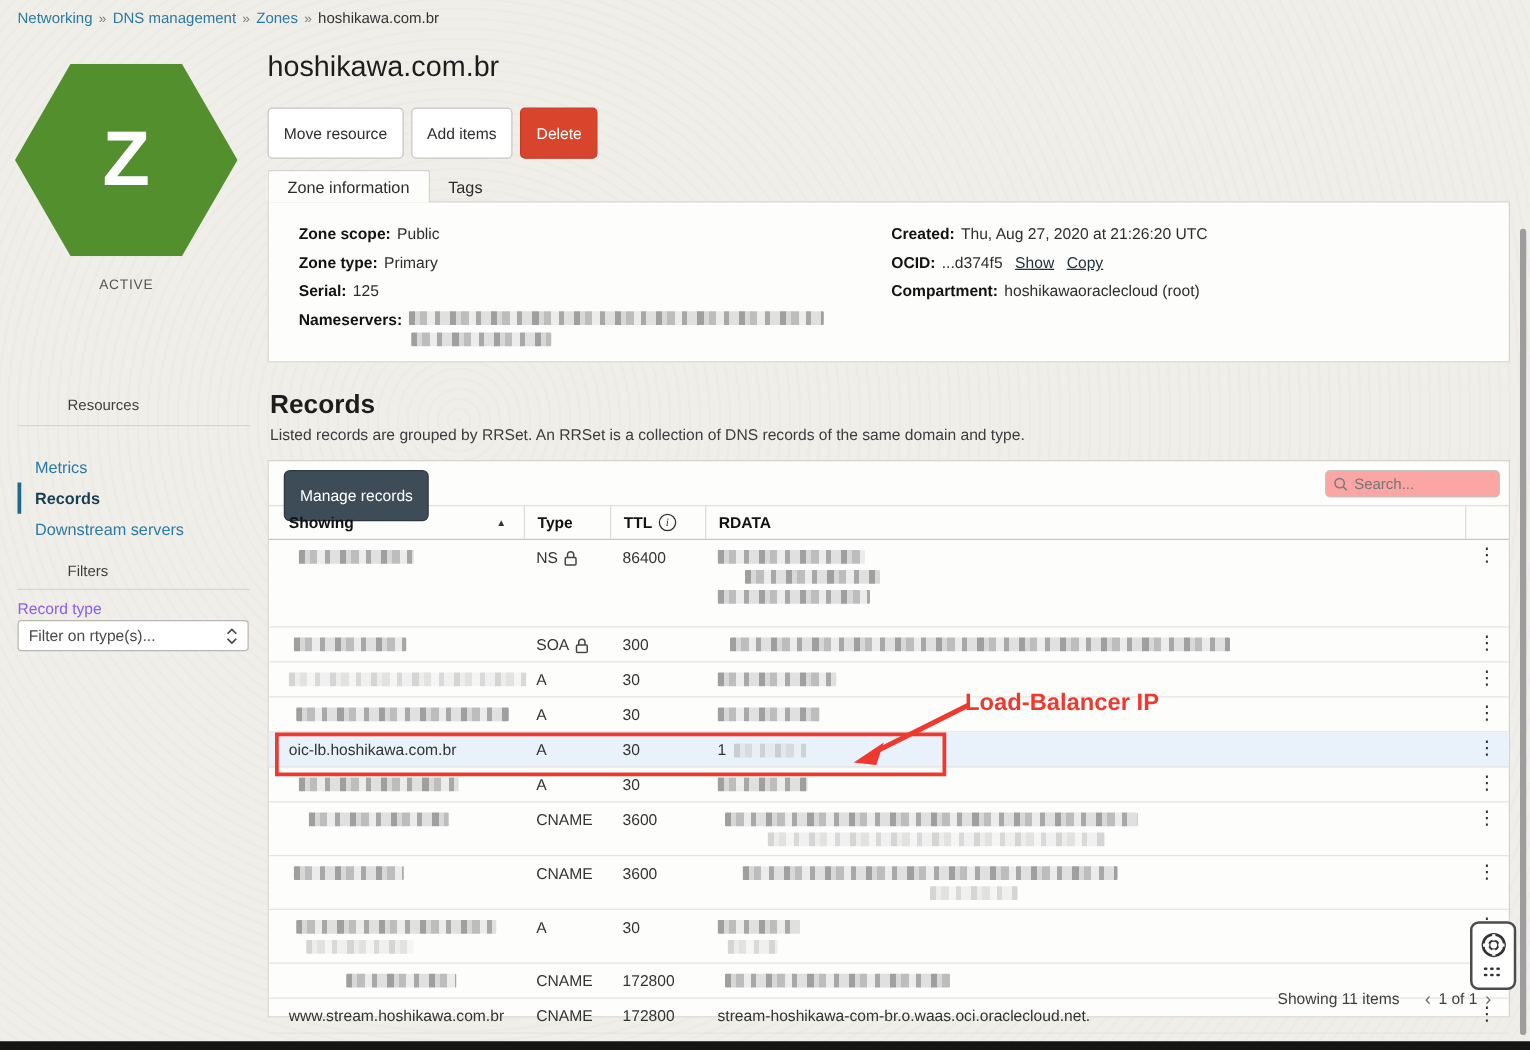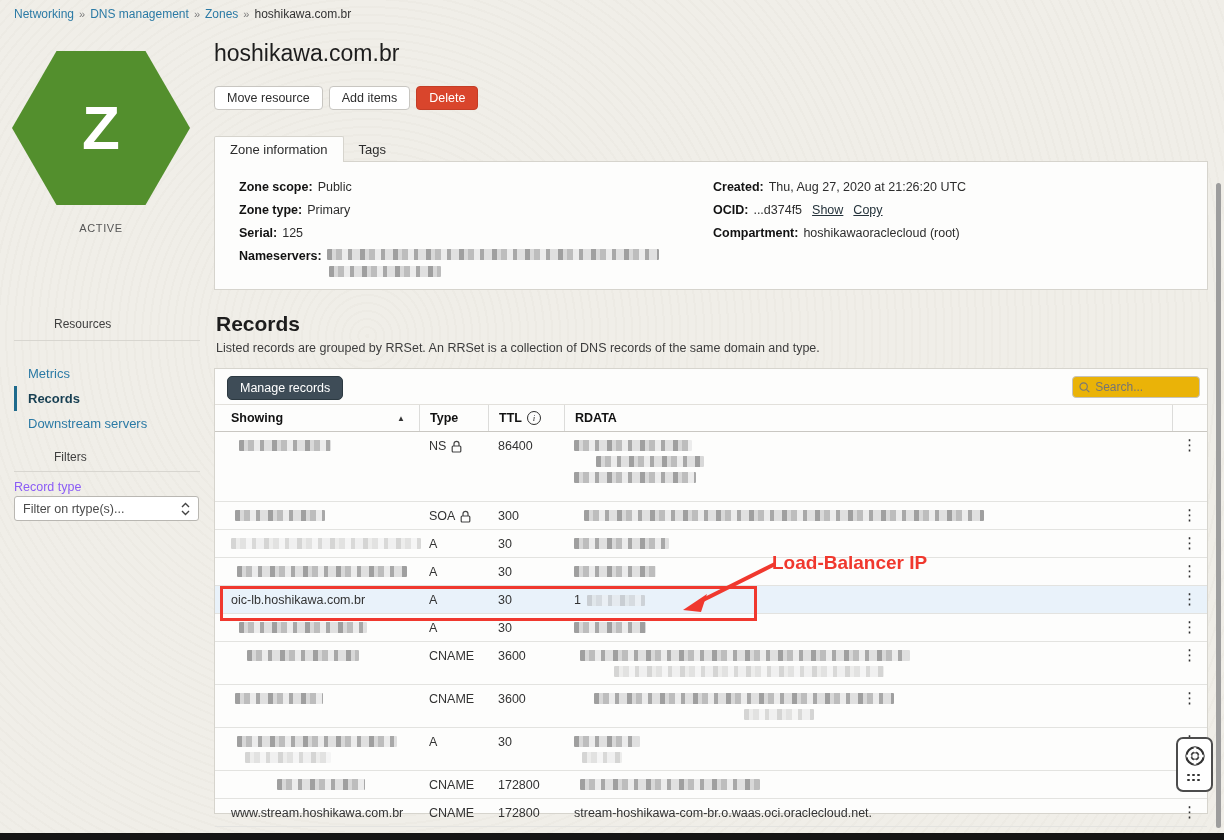--- a/index.html
+++ b/index.html
@@ -23,21 +23,21 @@
   
   .hexagon { left:12px; top:51px; width:178px; height:154px; background:#538f2d;
     clip-path:polygon(0% 50%,25% 0%,75% 0%,100% 50%,75% 100%,25% 100%);
     display:flex; align-items:center; justify-content:center; }
   .hexagon .letter { color:#fff; font-size:62px; font-weight:bold; line-height:1; }
   .status-label { left:12px; top:222px; width:178px; text-align:center; font-size:11px; color:#565656; letter-spacing:.6px; }
 
   
   .page-title { left:214px; top:40px; font-size:23px; color:#1d1d1d; font-weight:400; }
   .action-buttons { left:214px; top:86px; display:flex; gap:6px; }
-  .btn { height:24px; padding:0 12px; font-size:12.5px; border:1px solid #c8c6c1; border-radius:4px;
+  .btn { height:41px; padding:0 12px; font-size:12.5px; border:1px solid #c8c6c1; border-radius:4px;
     background:#fff; color:#2e2e2e; cursor:pointer; font-family:inherit; }
   .btn.danger { background:#d9452c; border-color:#c43d26; color:#fff; }
 
   
   .tabbar { left:214px; top:136px; display:flex; z-index:3; }
   .tab { height:26px; padding:0 15px; font-size:13px; display:flex; align-items:center; color:#2c2c2c; cursor:pointer; }
   .tab.active { background:#fdfdfc; border:1px solid #d6d4cd; border-bottom:none; border-radius:2px 2px 0 0; }
   .zone-card { left:214px; top:161px; width:994px; height:129px; background:#fdfdfc; border:1px solid #d6d4cd; z-index:1; }
   .zone-card .col-left { position:absolute; left:24px; top:18px; }
   .zone-card .col-right { position:absolute; left:498px; top:18px; }
@@ -63,22 +63,22 @@
   .rtype-select { left:14px; width:185px; height:25px; background:#fff; border:1px solid #b9b7b2; border-radius:3px;
     display:flex; align-items:center; padding:0 8px; font-size:12.5px; color:#4a4a4a; cursor:pointer; }
   .rtype-select svg { margin-left:auto; }
 
   
   .records-title { left:216px; top:312px; font-size:21px; color:#1d1d1d; }
   .records-desc { left:216px; top:341px; font-size:12.5px; color:#3c3c3c; }
   .records-card { left:214px; top:368px; width:994px; height:446px; background:#fdfdfc; border:1px solid #d6d4cd; }
   .toolbar { position:relative; height:36px; border-bottom:1px solid #e2e0db; }
   .btn.dark { position:absolute; left:12px; top:7px; background:#3e4c57; border:1px solid #2c3941; color:#fff; border-radius:5px; }
-  .searchbox { position:absolute; right:7px; top:7px; width:128px; height:22px; border:1px solid #c5c3be; border-radius:4px;
-    background:#eab308; display:flex; align-items:center; padding:0 6px; }
+  .searchbox { position:absolute; right:7px; top:7px; width:140px; height:22px; border:1px solid #c5c3be; border-radius:4px;
+    background:#fca5a5; display:flex; align-items:center; padding:0 6px; }
   .searchbox input { border:none; outline:none; width:100%; font-size:12px; color:#444; font-family:inherit; margin-left:5px; background:transparent; }
 
   .thead, .trow { display:grid; grid-template-columns:204px 69px 76px 608px 35px; }
   .thead { height:27px; border-bottom:1px solid #c9c7c2; font-size:12.5px; font-weight:bold; color:#121212; }
   .thead .hcell { display:flex; align-items:center; padding-left:16px; position:relative; }
   .thead .hcell + .hcell { border-left:1px solid #dcdcda; padding-left:10px; }
   .sort-arrow { position:absolute; right:14px; font-size:8px; color:#333; }
   .info-icon { display:inline-flex; width:14px; height:14px; border:1px solid #2e2e2e; border-radius:50%;
     align-items:center; justify-content:center; font-size:9px; font-style:italic; font-weight:normal;
     font-family:"Liberation Serif", serif; margin-left:5px; color:#2e2e2e; }
@@ -371,20 +371,26 @@
         <div class="cell c-domain"><span>www.stream.hoshikawa.com.br</span></div>
         <div class="cell c-type">
           <span>CNAME</span>
         </div>
         <div class="cell c-ttl">172800</div>
         <div class="cell c-rdata"><span>stream-hoshikawa-com-br.o.waas.oci.oraclecloud.net.</span></div>
         <div class="cell c-actions"><span class="kebab">⋮</span></div>
       </div>
     </div>
 
+  <div class="tfoot">
+    <span class="showing">Showing 11 items</span>
+    <span class="pg-chevron">‹</span>
+    <span class="pg-text">1 of 1</span>
+    <span class="pg-chevron">›</span>
+  </div>
 </div>
 
 <div class="abs red-box"></div>
 <div class="abs anno-label">Load-Balancer IP</div>
 <svg class="abs anno-arrow" width="135" height="62" viewBox="0 0 135 62">
   <line x1="120" y1="8" x2="44" y2="46" stroke="#f0382e" stroke-width="4"></line>
   <polygon points="28,54 52,38 46,56" fill="#f0382e"></polygon>
 </svg>
 
 <div class="abs float-widget">

